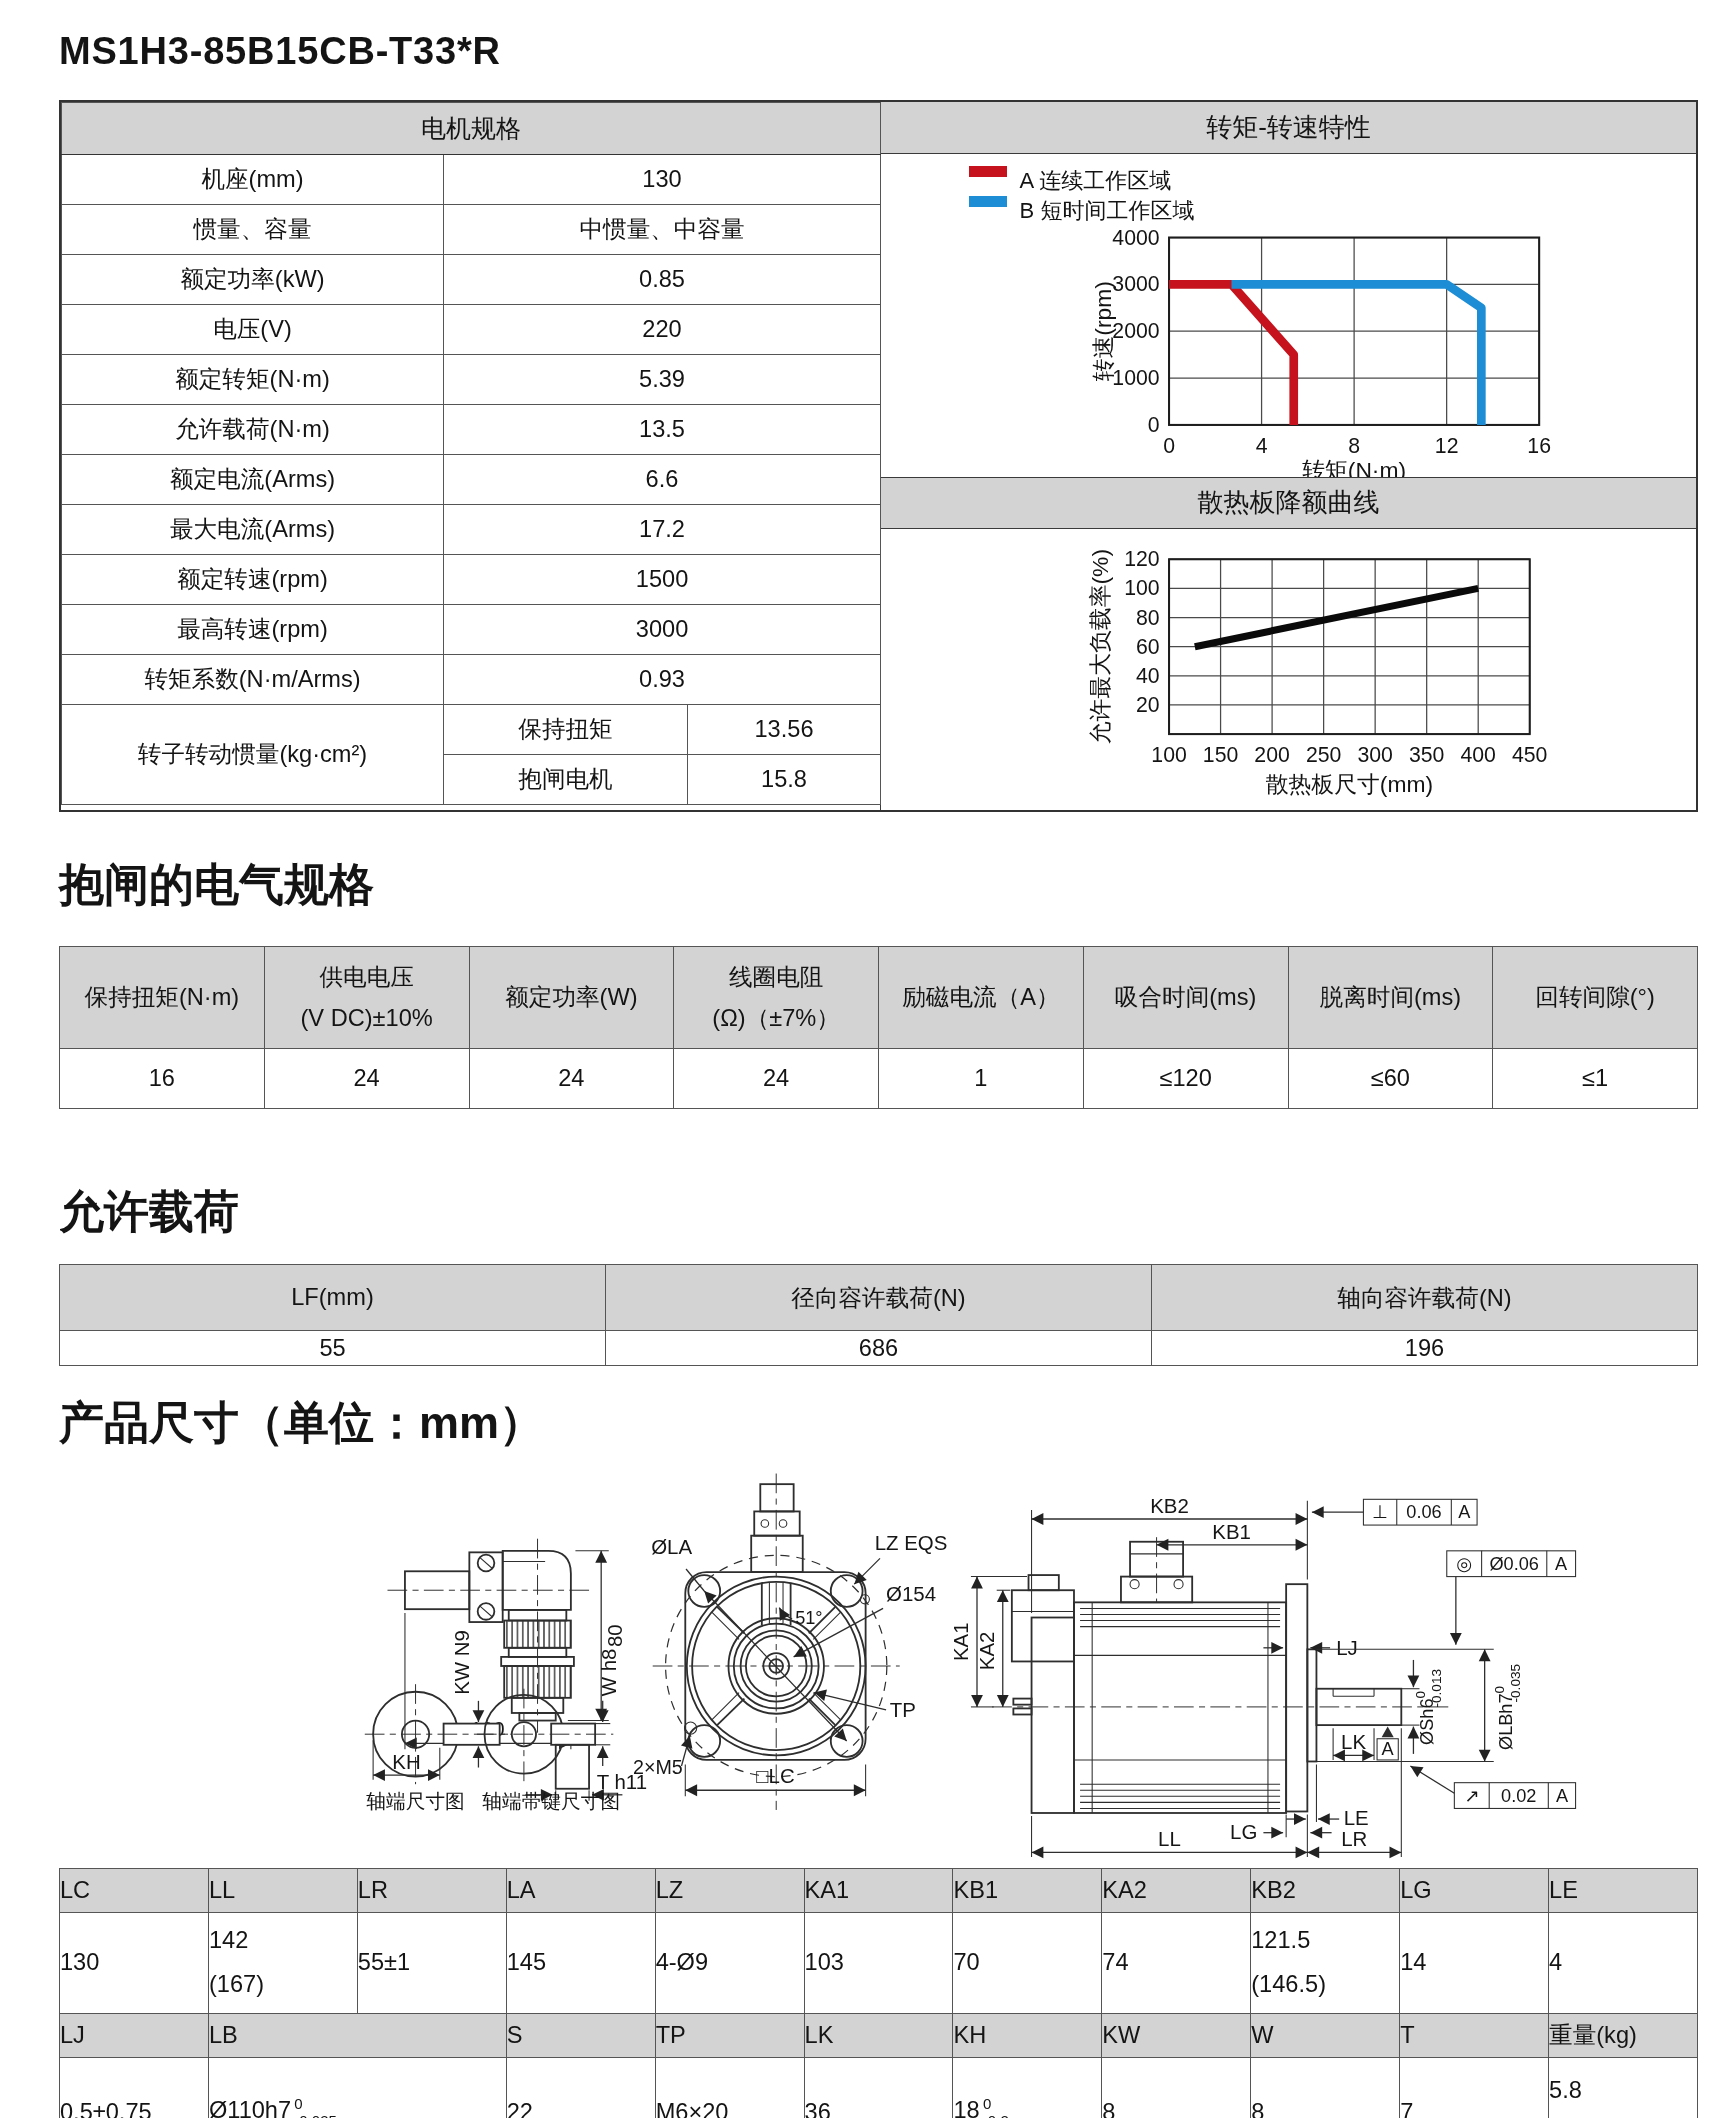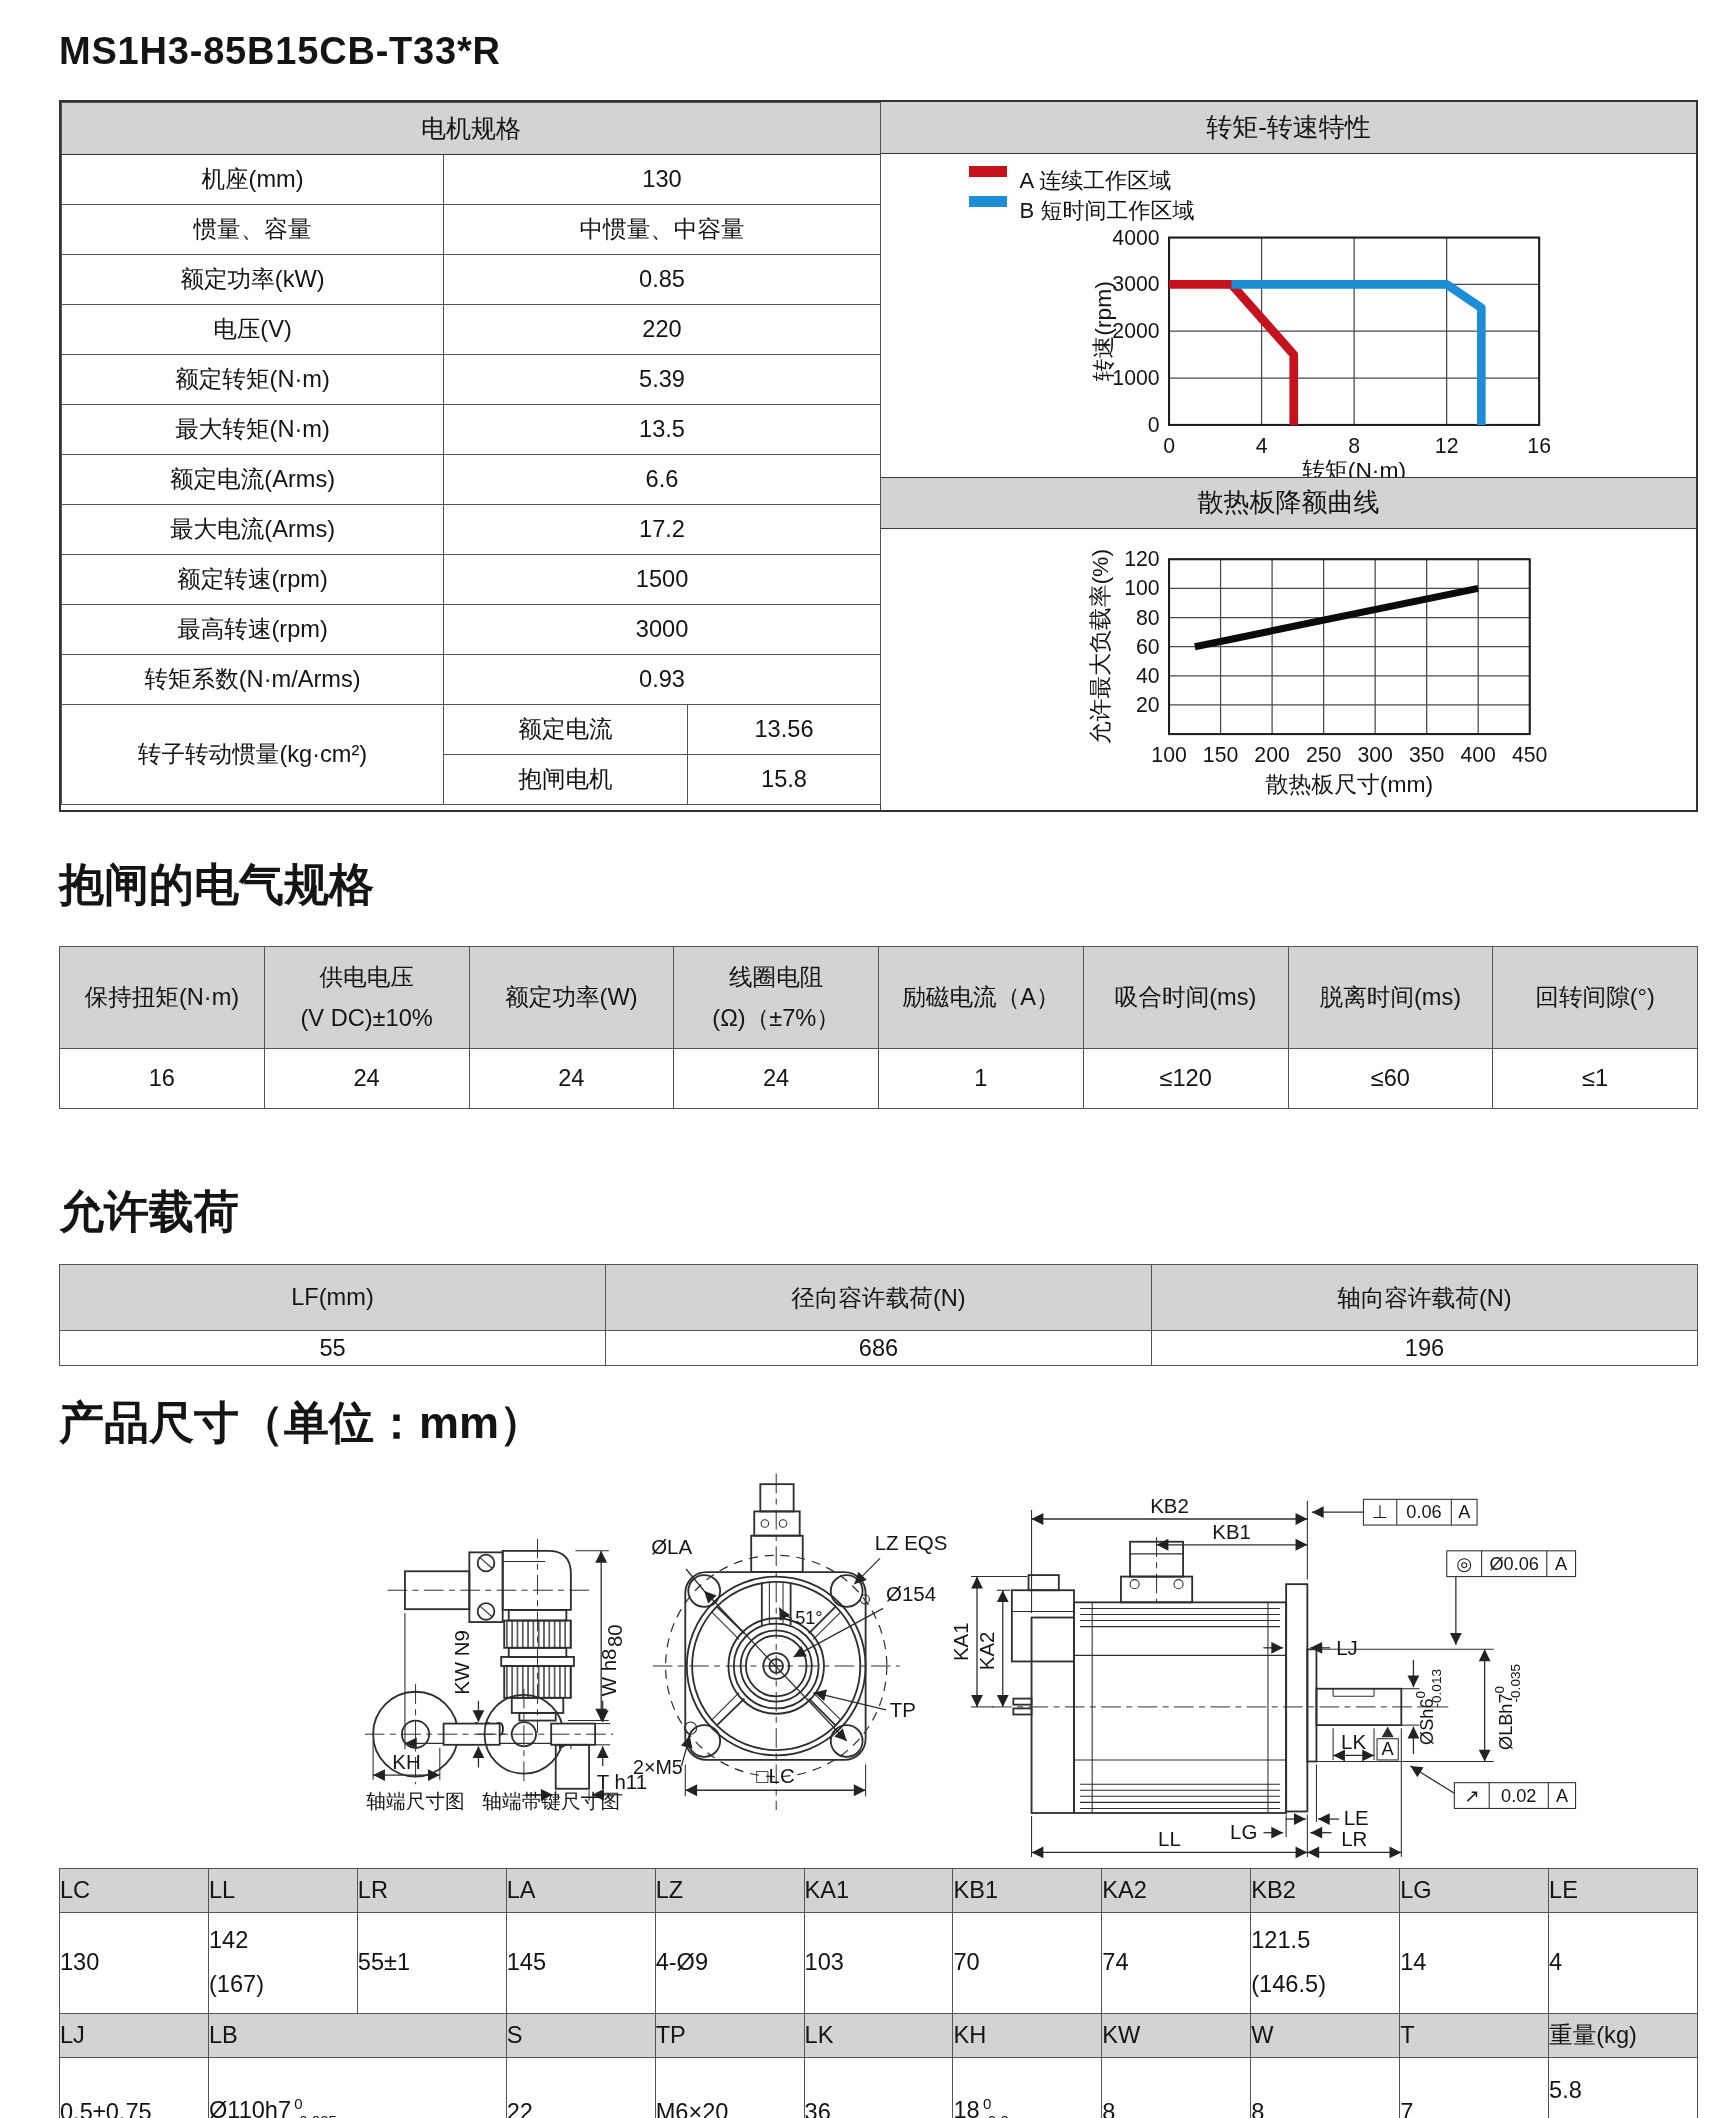--- a/index.html
+++ b/index.html
@@ -93,21 +93,21 @@
             </tr>
             <tr>
               <td>电压(V)</td>
               <td colspan="2">220</td>
             </tr>
             <tr>
               <td>额定转矩(N·m)</td>
               <td colspan="2">5.39</td>
             </tr>
             <tr>
-              <td>最大转矩(N·m)</td>
+              <td>允许载荷(N·m)</td>
               <td colspan="2">13.5</td>
             </tr>
             <tr>
               <td>额定电流(Arms)</td>
               <td colspan="2">6.6</td>
             </tr>
             <tr>
               <td>最大电流(Arms)</td>
               <td colspan="2">17.2</td>
             </tr>
@@ -118,21 +118,21 @@
             <tr>
               <td>最高转速(rpm)</td>
               <td colspan="2">3000</td>
             </tr>
             <tr>
               <td>转矩系数(N·m/Arms)</td>
               <td colspan="2">0.93</td>
             </tr>
             <tr>
               <td rowspan="2">转子转动惯量(kg·cm²)</td>
-              <td>额定电流</td>
+              <td>保持扭矩</td>
               <td>13.56</td>
             </tr>
             <tr>
               <td>抱闸电机</td>
               <td>15.8</td>
             </tr>
           </tbody>
       </table>
     </div>
     <div class="spec-right">

